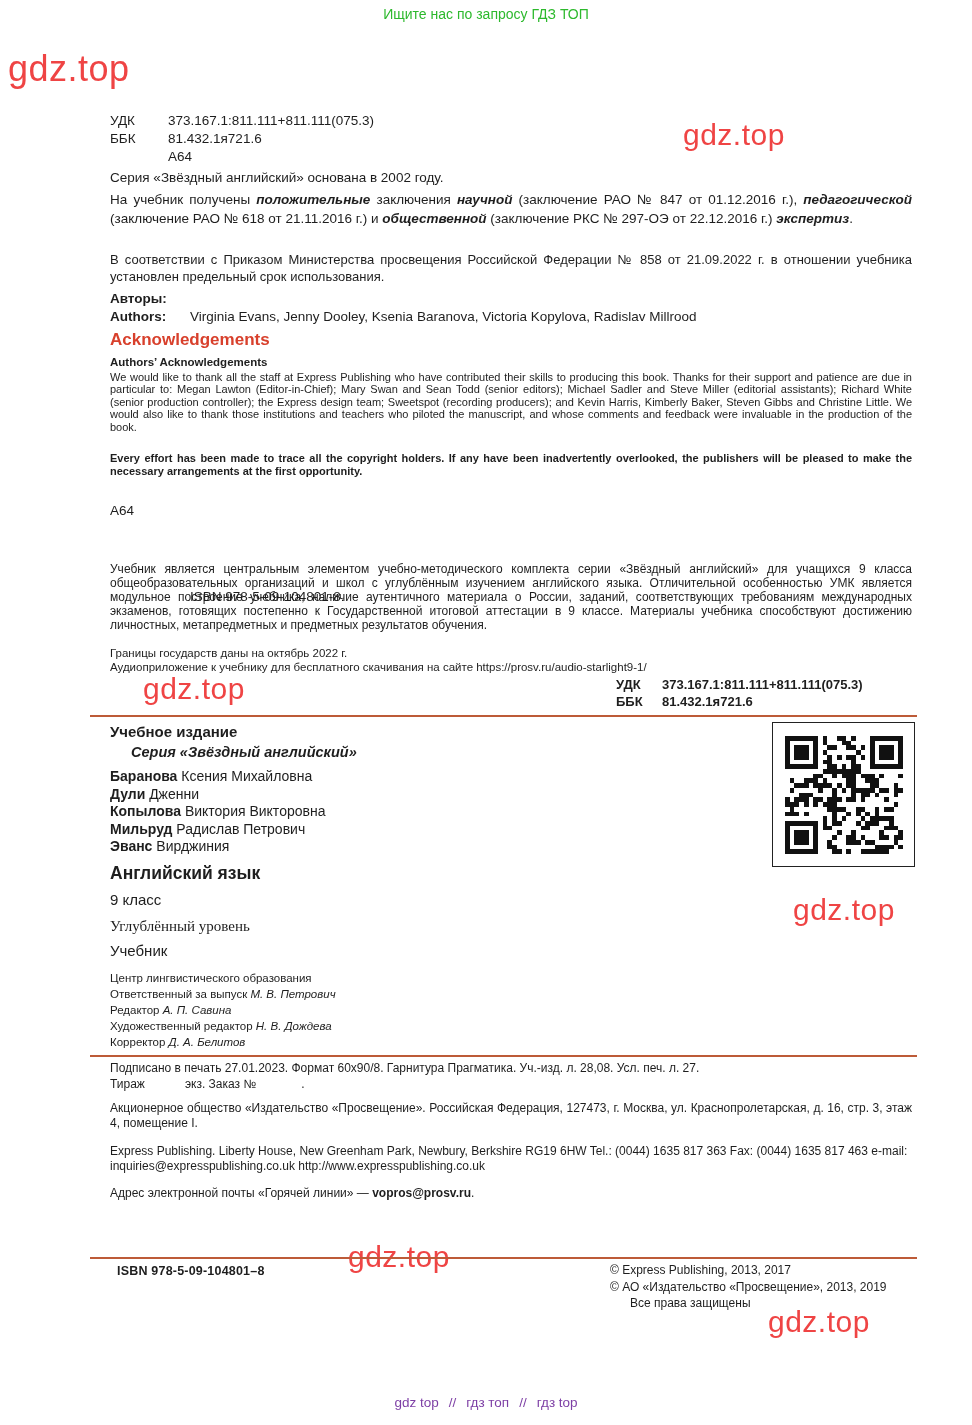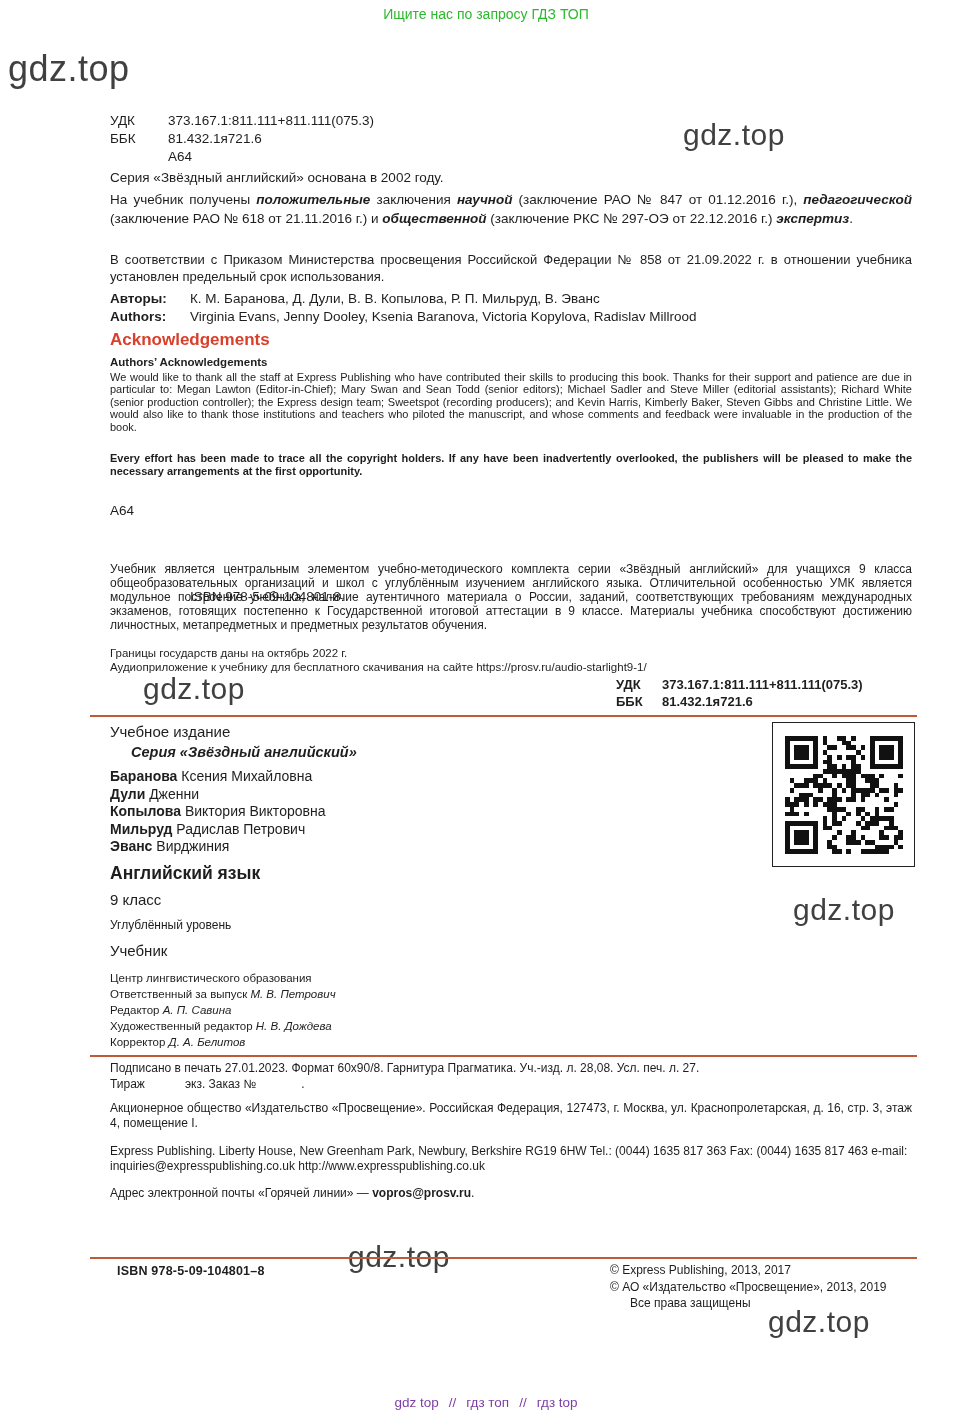--- a/index.html
+++ b/index.html
@@ -2,21 +2,21 @@
 <html><head>
 <meta charset="utf-8">
 <style>
   html,body{margin:0;padding:0;background:#ffffff;}
   .page{
     position:relative;width:972px;height:1425px;background:#ffffff;overflow:hidden;
     font-family:"Liberation Sans","DejaVu Sans",sans-serif;color:#1e1e1e;
   }
   .abs{position:absolute;}
   .banner{top:6px;left:0;width:100%;text-align:center;font-size:14px;color:#2db92d;}
-  .watermark{color:#404040;font-size:30px;letter-spacing:0.5px;}
+  .watermark{color:#ef4444;font-size:30px;letter-spacing:0.5px;}
   .wm-large{font-size:36px;}
   .bib-table{top:112px;left:110px;font-size:13.5px;line-height:18px;}
   .bib-table .row{display:flex;}
   .bib-table .lbl{width:58px;}
   .series-note{top:170px;left:110px;font-size:13.5px;}
   .para{width:802px;text-align:justify;}
   .p-expertise{top:191px;left:110px;font-size:13.5px;line-height:18.5px;}
   .p-order{top:252px;left:110px;font-size:13px;line-height:16.5px;}
   .authors-rows{top:290px;left:110px;font-size:13.5px;line-height:17.5px;}
   .authors-rows .row{display:flex;}
@@ -29,26 +29,26 @@
   .card-entry{top:485px;left:168px;width:746px;font-size:13.5px;line-height:17.5px;text-indent:22px;}
   .card-isbn{top:541px;left:190px;font-size:13.5px;margin-top:48px;}
   .card-annot{top:563px;left:110px;font-size:12px;line-height:13.9px;}
   .borders-note{top:647px;left:110px;font-size:11.5px;}
   .audio-note{top:661px;left:110px;font-size:11.5px;}
   .udk2{top:676px;left:616px;font-size:13px;line-height:17px;font-weight:bold;}
   .udk2 .row{display:flex;}
   .udk2 .lbl{width:46px;}
   .rule{left:90px;width:827px;height:2px;background:#bd5b38;}
   .rule1{top:715px;} .rule2{top:1055px;} .rule3{top:1257px;}
-  .ed-type{top:723px;left:110px;font-size:15px;font-weight:normal;}
+  .ed-type{top:723px;left:110px;font-size:15px;font-weight:bold;}
   .ed-series{top:744px;left:110px;font-size:14.5px;font-weight:bold;font-style:italic;margin-left:21px;}
   .ed-authors{top:768px;left:110px;font-size:14px;line-height:17.6px;}
   .ed-title{top:863px;left:110px;font-size:17.5px;font-weight:bold;}
   .ed-grade{top:891px;left:110px;font-size:15px;}
-  .ed-level{top:918px;left:110px;font-size:12px;}
+  .ed-level{top:918px;left:110px;font-size:15px;font-family:Liberation Serif, serif;}
   .ed-booktype{top:942px;left:110px;font-size:15px;}
   .ed-staff{top:971px;left:110px;font-size:11.5px;line-height:15.9px;}
   .qr-box{top:722px;left:772px;width:141px;height:143px;border:1.5px solid #222;
     background:#fff;display:flex;align-items:center;justify-content:center;}
   .print1{top:1061px;left:110px;font-size:12px;}
   .print2{top:1077px;left:110px;font-size:12px;}
   .gap40{display:inline-block;width:40px;} .gap45{display:inline-block;width:45px;}
   .p-publisher{top:1101px;left:110px;font-size:12px;line-height:15px;}
   .p-express{top:1144px;left:110px;font-size:12px;line-height:15px;width:802px;text-align:left;}
   .p-hotline{top:1186px;left:110px;font-size:12px;}
@@ -91,21 +91,20 @@
 
   <div class="abs series-note">Серия «Звёздный английский» основана в 2002 году.</div>
 
   <div class="abs para p-expertise"><span>На учебник получены </span><span class="b i">положительные</span><span> заключения </span><span class="b i">научной</span><span> (заключение РАО № 847 от 01.12.2016 г.), </span><span class="b i">педагогической</span><span> (заключение РАО № 618 от 21.11.2016 г.) и </span><span class="b i">общественной</span><span> (заключение РКС № 297-ОЭ от 22.12.2016 г.) </span><span class="b i">экспертиз</span><span>.</span></div>
 
   <div class="abs para p-order">В соответствии с Приказом Министерства просвещения Российской Федерации № 858 от 21.09.2022 г. в отношении учебника установлен предельный срок использования.</div>
 
   <div class="abs authors-rows">
     <div class="row">
         <span class="lbl">Авторы:</span>
-        <span>К. М. Баранова, Д. Дули, В. В. Копылова, Р. П. Мильруд, В. Эванс</span>
       </div>
     <div class="row">
         <span class="lbl">Authors:</span>
         <span>Virginia Evans, Jenny Dooley, Ksenia Baranova, Victoria Kopylova, Radislav Millrood</span>
       </div>
   </div>
 
   <div class="abs ack-head">Acknowledgements</div>
   <div class="abs ack-sub">Authors’ Acknowledgements</div>
   <div class="abs para ack-body">We would like to thank all the staff at Express Publishing who have contributed their skills to producing this book. Thanks for their support and patience are due in particular to: Megan Lawton (Editor-in-Chief); Mary Swan and Sean Todd (senior editors); Michael Sadler and Steve Miller (editorial assistants); Richard White (senior production controller); the Express design team; Sweetspot (recording producers); and Kevin Harris, Kimberly Baker, Steven Gibbs and Christine Little. We would also like to thank those institutions and teachers who piloted the manuscript, and whose comments and feedback were invaluable in the production of the book.</div>

